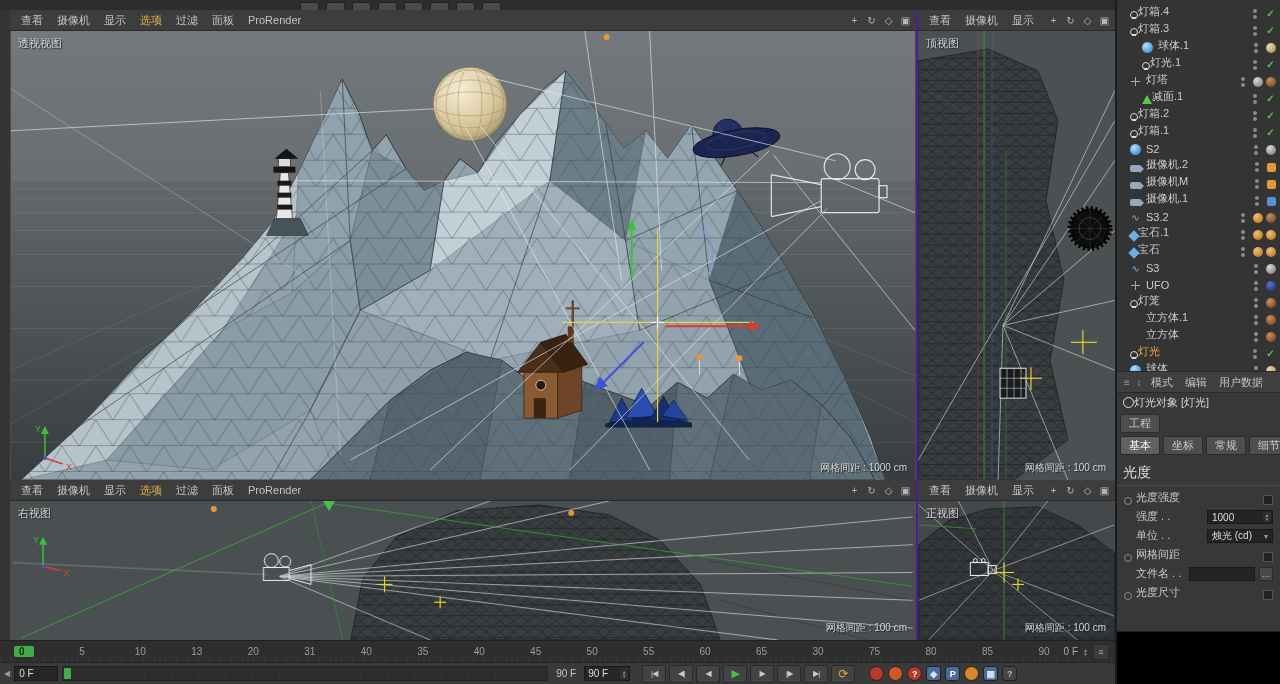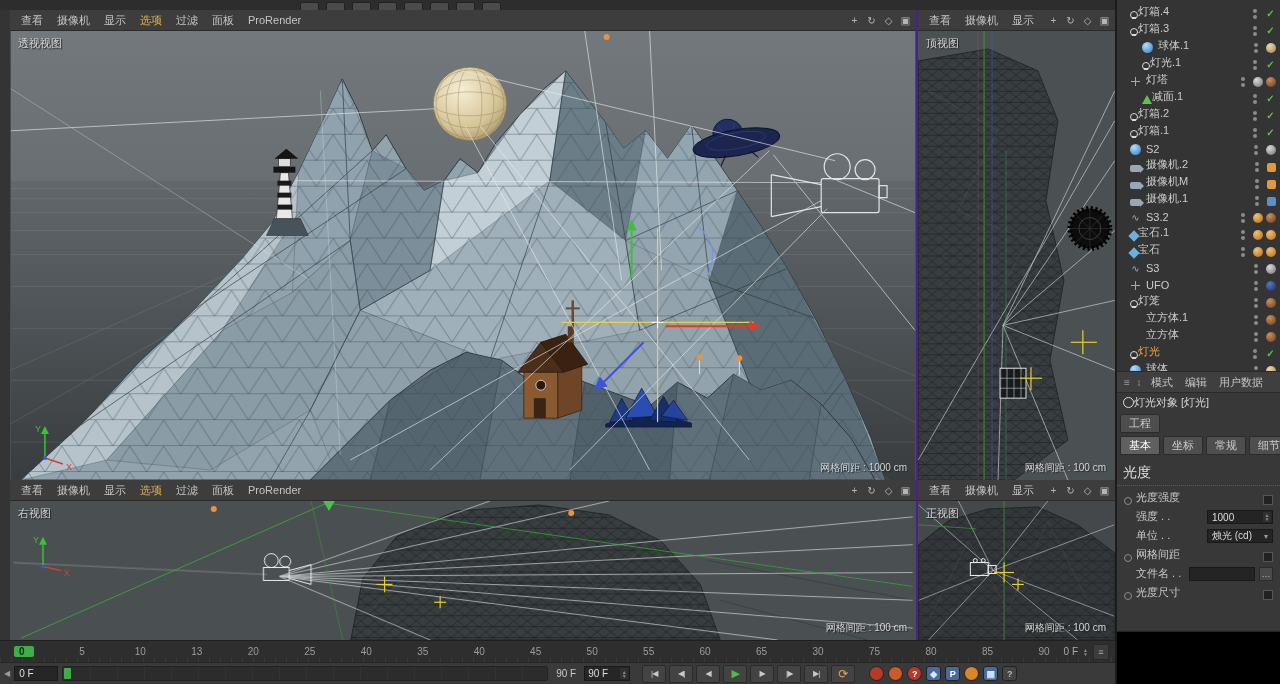--- a/index.html
+++ b/index.html
@@ -810,21 +810,21 @@
   </div>
 
   <div class="ruler">
     <div class="ticks">
 
     <span class="tick cur">0</span>
         <span class="tick">5</span>
         <span class="tick">10</span>
         <span class="tick">13</span>
         <span class="tick">20</span>
-        <span class="tick">25</span>
+        <span class="tick">31</span>
         <span class="tick">40</span>
         <span class="tick">35</span>
         <span class="tick">40</span>
         <span class="tick">45</span>
         <span class="tick">50</span>
         <span class="tick">55</span>
         <span class="tick">60</span>
         <span class="tick">65</span>
         <span class="tick">30</span>
         <span class="tick">75</span>

